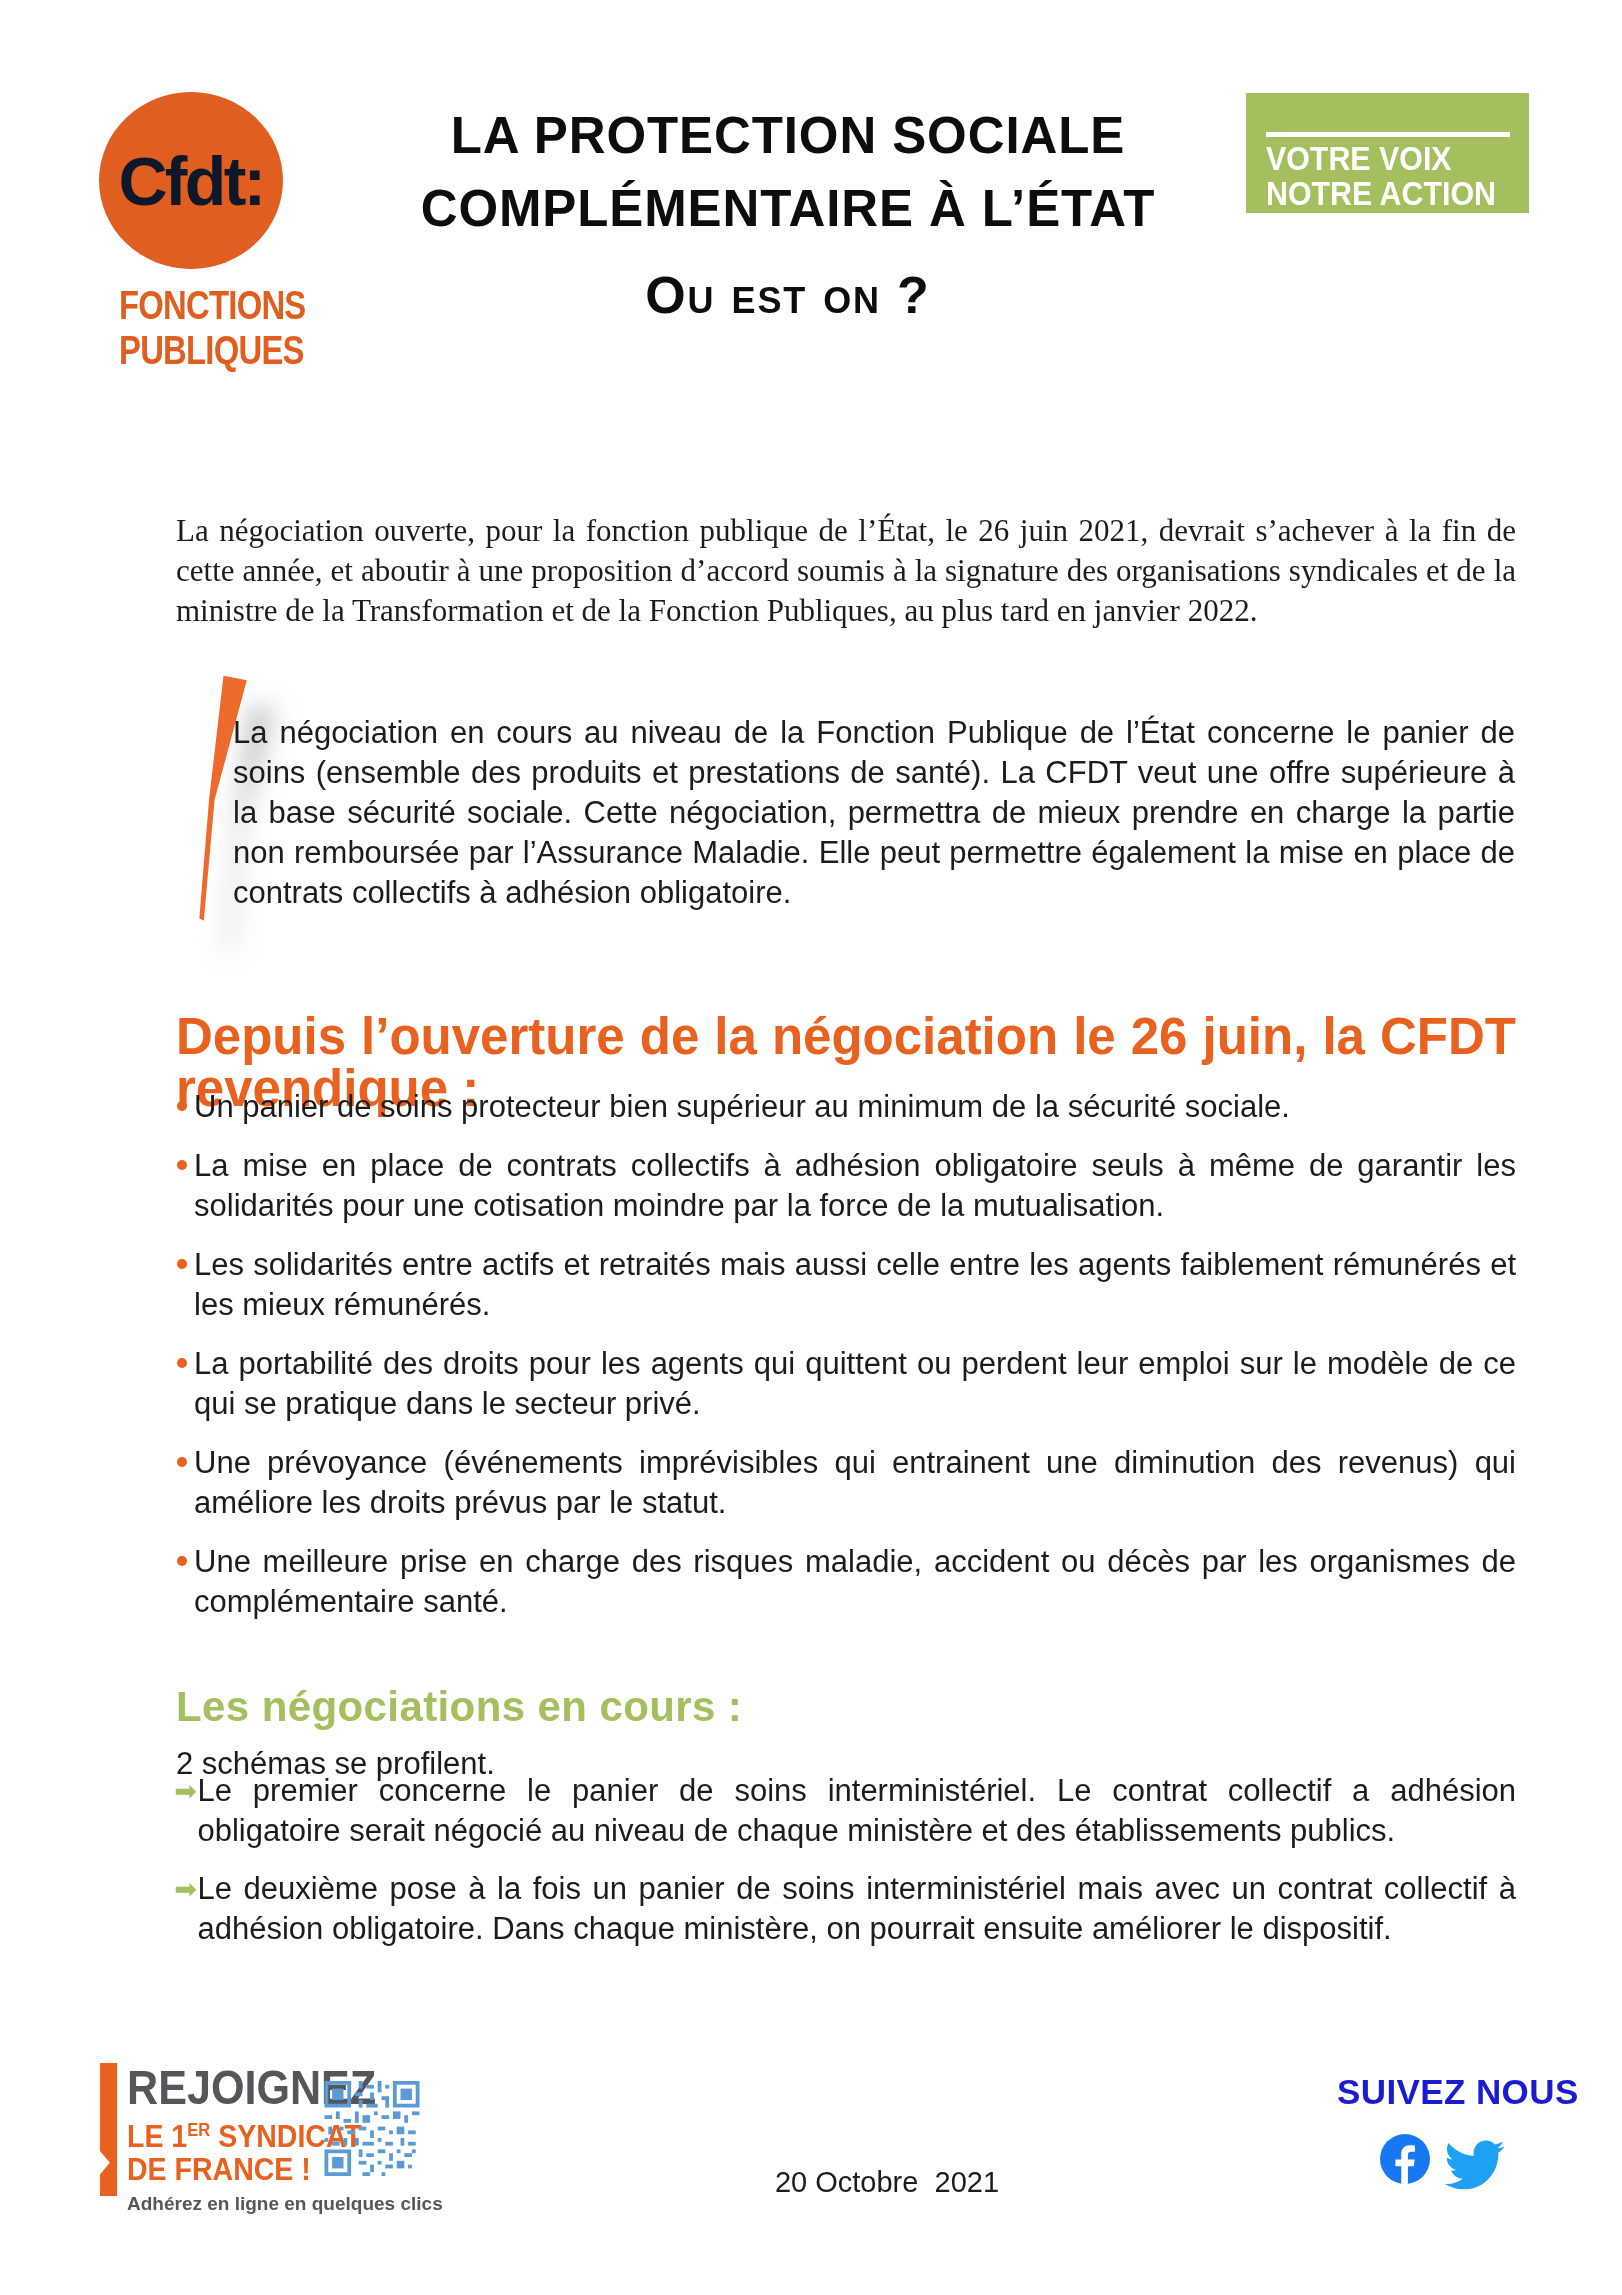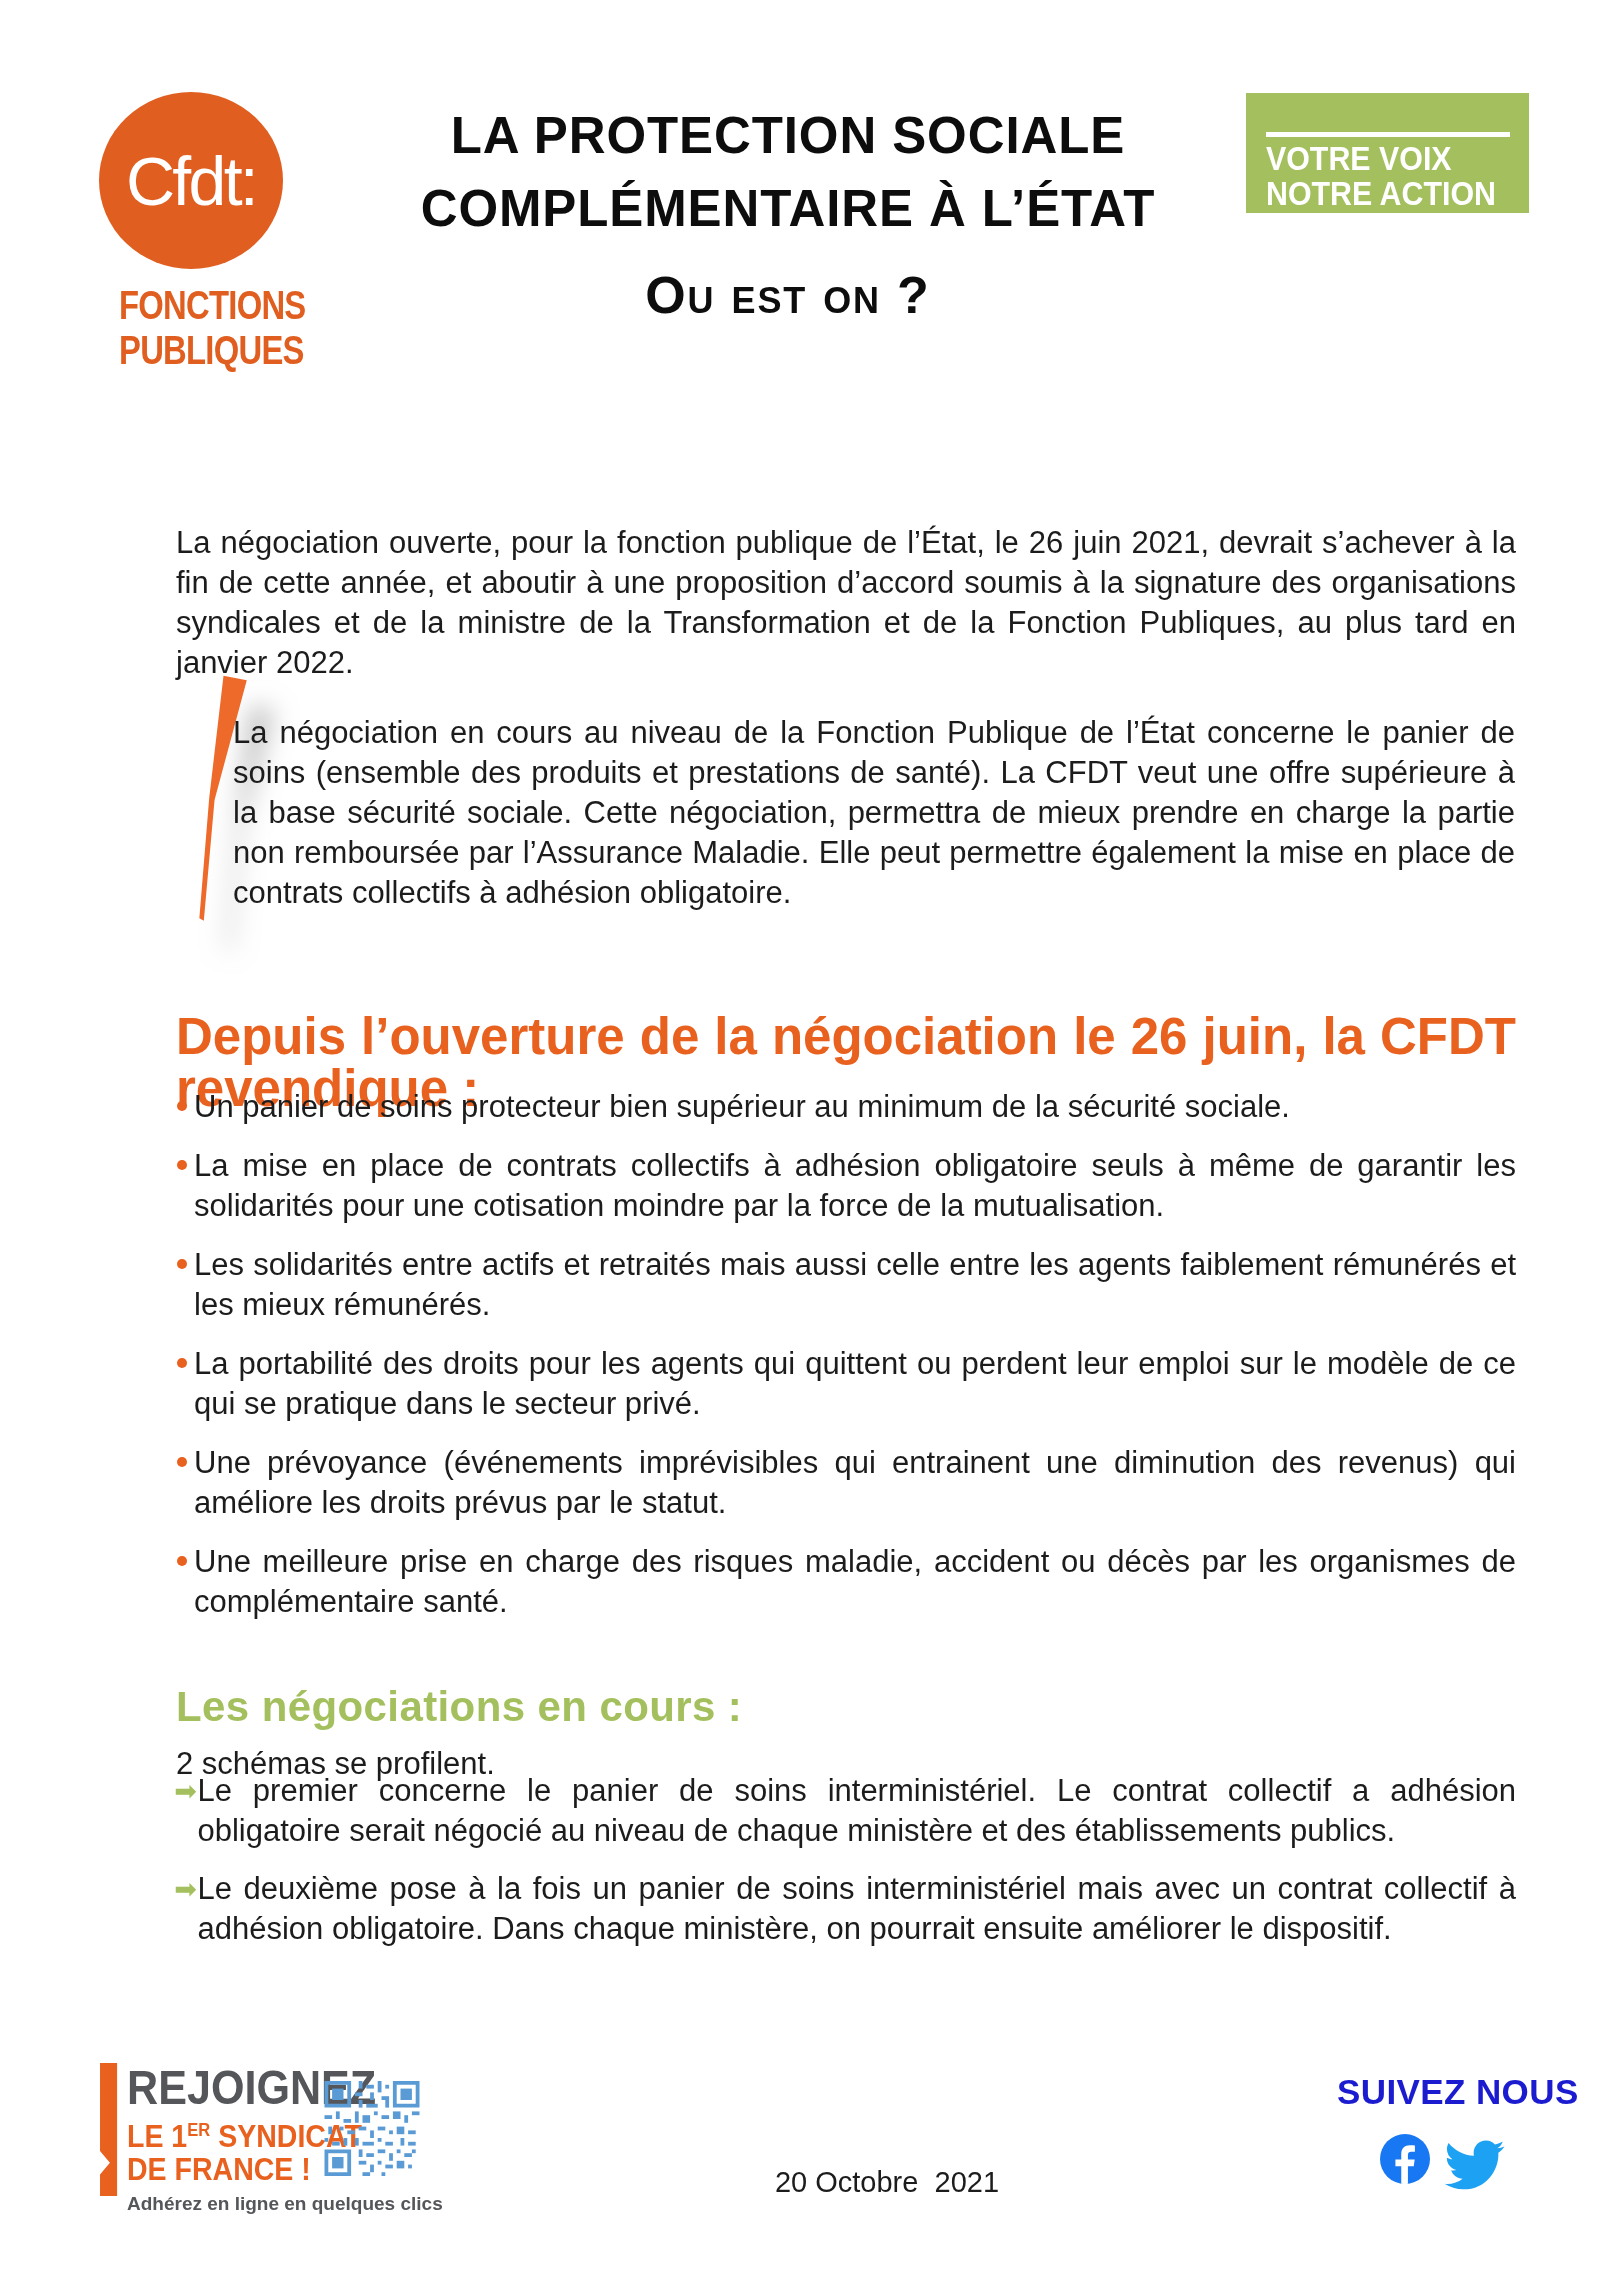--- a/index.html
+++ b/index.html
@@ -7,21 +7,21 @@
     position:relative; width:1623px; height:2295px; background:#ffffff;
     font-family:"Liberation Sans", sans-serif; color:#1c1c1c; overflow:hidden;
   }
   
   .logo-circle {
     position:absolute; left:99px; top:92px; width:184px; height:177px;
     background:#e05f20; border-radius:50%;
     display:flex; align-items:center; justify-content:center;
   }
   .logo-circle span {
-    color:#ffffff; font-size:68px; font-weight:400; letter-spacing:-2.7px;
+    color:#0f172a; font-size:68px; font-weight:700; letter-spacing:-2.7px;
   }
   .logo-sub {
     position:absolute; left:119px; top:283px;
     color:#e05f20; font-weight:800; font-size:40px; line-height:45px;
     transform:scaleX(0.82); transform-origin:left top; letter-spacing:-0.9px;
   }
   .title-block {
     position:absolute; left:385px; top:106px; width:806px; text-align:center;
     font-weight:800; color:#0d0d0d;
   }
@@ -36,21 +36,21 @@
   .badge .bar.top { top:39px; }
   .badge .bar.bottom { top:125px; }
   .badge .t {
     position:absolute; left:19.7px; color:#ffffff; font-weight:800; font-size:33px;
     transform:scaleX(0.92); transform-origin:left top; white-space:nowrap;
   }
   .badge .t1 { top:47px; }
   .badge .t2 { top:82px; }
   
   .para { position:absolute; text-align:justify; font-size:31px; line-height:40px; color:#1c1c1c; }
-  .intro { left:176px; top:492px; width:1340px; }
+  .intro { left:176px; top:480px; width:1340px;font-family:Liberation Serif, serif; }
   .quote-slash { position:absolute; left:192px; top:673px; width:63px; height:255px;
     filter:drop-shadow(27px 30px 12.5px rgba(125,125,125,0.50)); }
   .quote-text { left:233px; top:682px; width:1282px; }
   .claims-heading {
     position:absolute; left:176px; top:969px; width:1340px;
     font-size:51px; line-height:52px; font-weight:800; color:#e8611f; text-align:justify;
   }
   .claims-list, .neg-list { position:absolute; left:176px; width:1340px; list-style:none; margin:0; padding:0; }
   .claims-list { top:1087px; }
   .claims-list li { position:relative; padding-left:18px; margin-bottom:19px; text-align:justify; font-size:31px; line-height:40px; }

